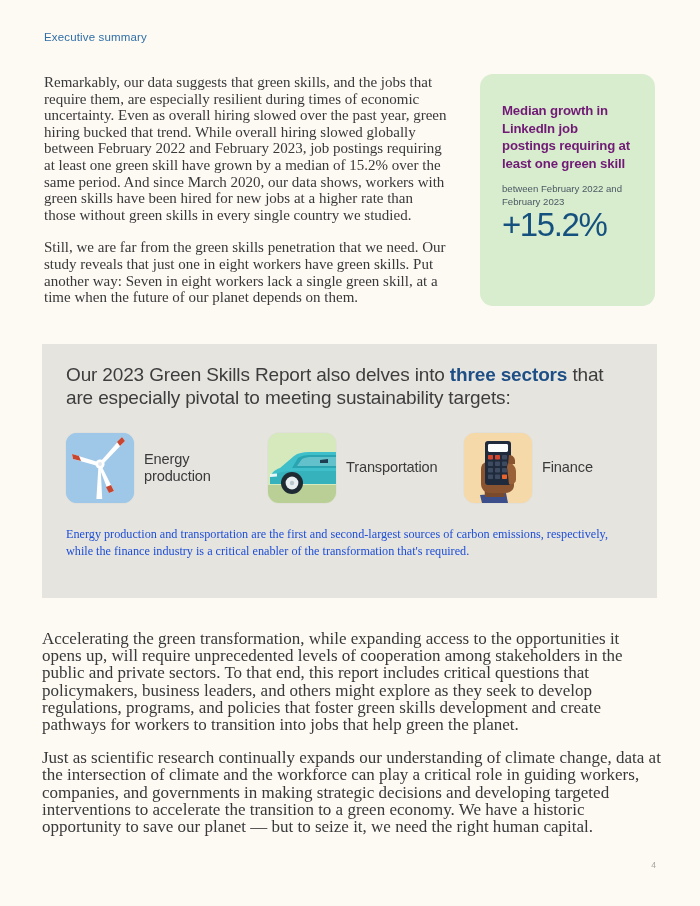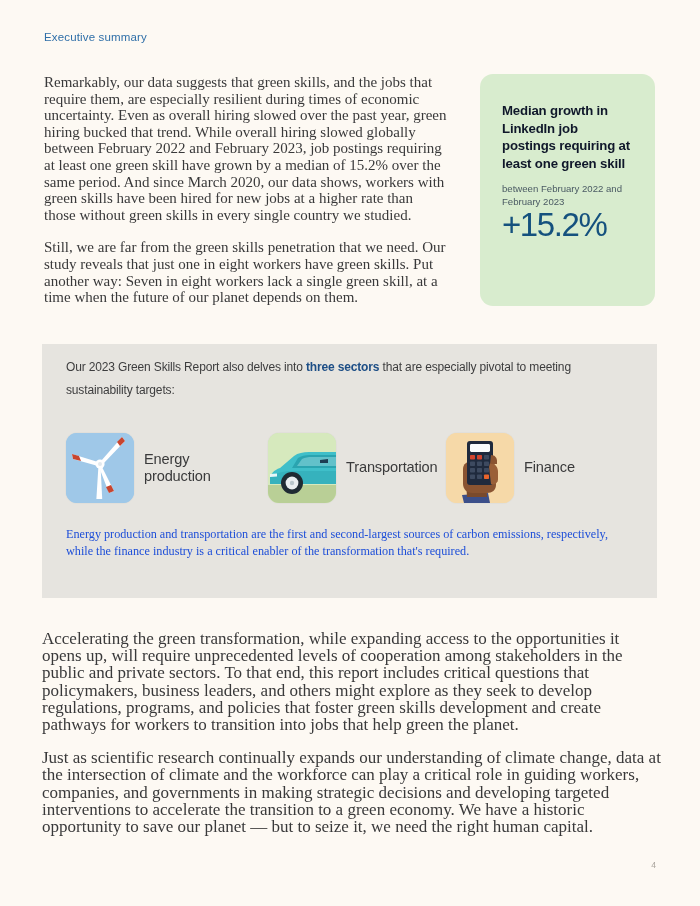--- a/index.html
+++ b/index.html
@@ -60,21 +60,21 @@
     height: 232px;
     background: #d8ecce;
     border-radius: 13px;
     padding: 28px 22px 0 22px;
   }
   .stat-title {
     font-family: "Liberation Sans", "DejaVu Sans", sans-serif;
     font-size: 13.2px;
     font-weight: bold;
     line-height: 17.5px;
-    color: #0f172a;
+    color: #701a75;
     letter-spacing: -0.15px;
   }
   .stat-sub {
     font-family: "Liberation Sans", "DejaVu Sans", sans-serif;
     font-size: 9.6px;
     line-height: 12.6px;
     color: #4a5a63;
     margin-top: 11px;
   }
   .stat-value {
@@ -91,24 +91,24 @@
     position: absolute;
     left: 42px;
     top: 344px;
     width: 615px;
     height: 254px;
     background: #e6e4df;
   }
   .sector-lede {
     position: absolute;
     left: 24px;
-    top: 12px;
+    top: 20px;
     width: 566px;
     font-family: "Liberation Sans", "DejaVu Sans", sans-serif;
-    font-size: 12px;
+    font-size: 19px;
     line-height: 22.5px;
     color: #3d3d3e;
     letter-spacing: -0.15px;
   }
   .sector-lede b {
     color: #1d4e86;
     font-weight: bold;
   }
 
   .sector-row {
@@ -119,21 +119,21 @@
     height: 78px;
   }
   .sector-item {
     position: absolute;
     display: flex;
     align-items: center;
     height: 78px;
   }
   .sector-item.s1 { left: 0px; }
   .sector-item.s2 { left: 202px; }
-  .sector-item.s3 { left: 380px; }
+  .sector-item.s3 { left: 398px; }
 
   .sector-icon {
     width: 68px;
     height: 70px;
     border-radius: 11px;
     overflow: hidden;
     position: relative;
     flex: 0 0 auto;
     box-shadow: 0 0 0 1px rgba(0,0,0,0.02);
   }

